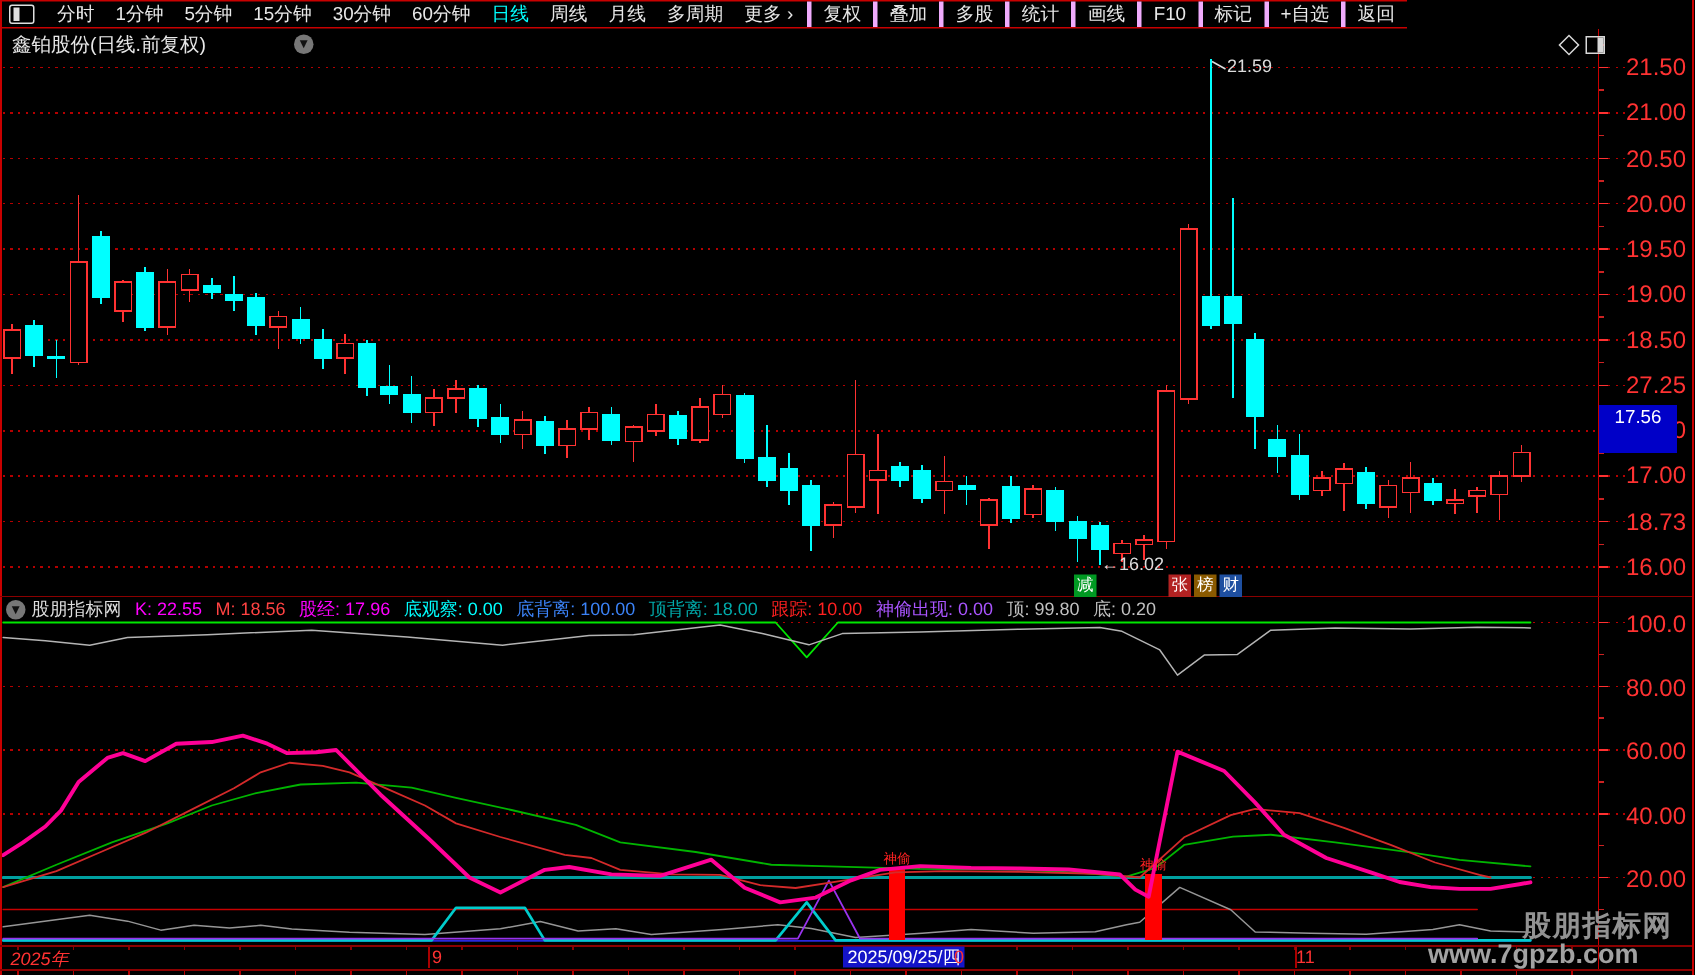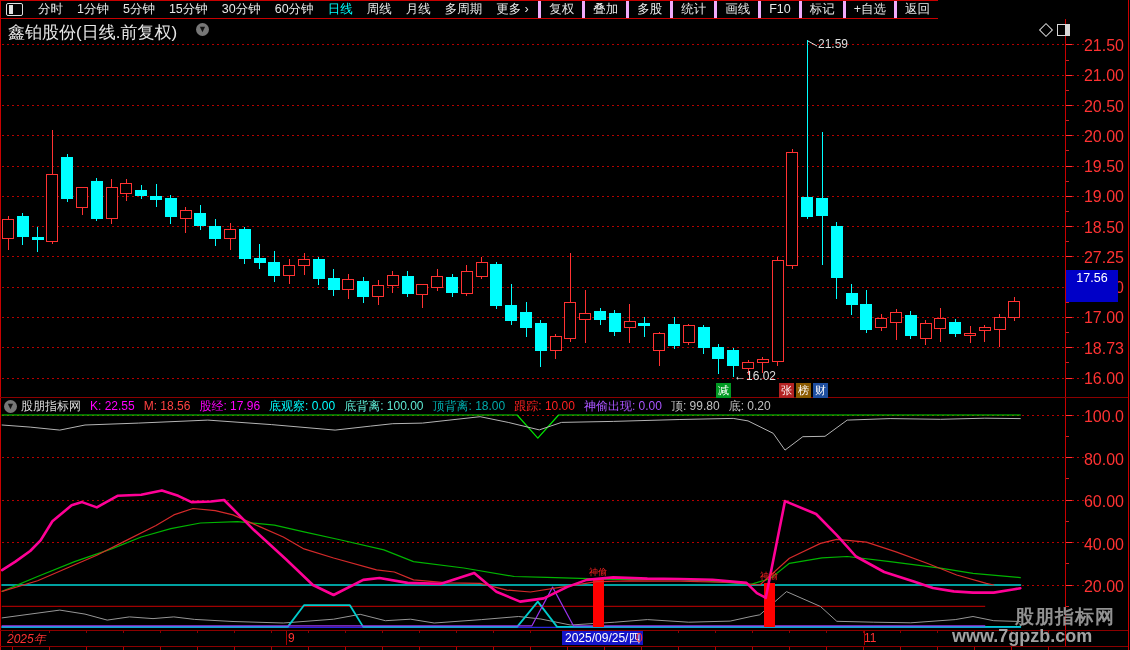--- a/index.html
+++ b/index.html
@@ -12,21 +12,21 @@
   #menu-left{display:flex;align-items:center;gap:0;padding-left:4px;}
   .layout-icon{width:15px;height:11px;border:1px solid #e0e0e0;border-radius:2px;margin:0 8px 0 2px;
                position:relative;display:inline-block;}
   .layout-icon::after{content:"";position:absolute;left:2px;top:1px;bottom:1px;width:4px;background:#e0e0e0;}
   .mitem{color:#e8e8e8;font-size:12.5px;line-height:17px;padding:0 7px;cursor:default;white-space:nowrap;}
   .mitem.active{color:#00ffff;}
   #menu-right{display:flex;align-items:stretch;height:100%;}
   .ritem{color:#e8e8e8;font-size:12.5px;line-height:17px;padding:0 8px;border-left:3px solid #f0abfc;
          display:flex;align-items:center;white-space:nowrap;}
   
-  #chart-title{position:absolute;left:8px;top:21px;color:#e8e8e8;font-size:17px;}
+  #chart-title{position:absolute;left:8px;top:21px;color:#e8e8e8;font-size:13px;}
   .drop-circle{position:absolute;width:13px;height:13px;border-radius:50%;background:#777;
                color:#111;font-size:9px;text-align:center;line-height:13px;}
   #title-drop{left:196px;top:23px;}
   #param-drop{left:4px;top:400px;}
   
   #svg{position:absolute;left:0;top:0;}
   
   .pricelabel{position:absolute;color:#ff3232;font-size:16px;width:54px;text-align:right;}
   #price-marker{position:absolute;left:1066px;top:270px;width:52px;height:32px;background:#0000c8;
                 color:#fff;font-size:12.5px;text-align:center;line-height:16px;}
@@ -394,21 +394,21 @@
     </div>
 
   <div id="param-drop" class="drop-circle">▼</div>
   <div id="param-row">
     <span class="pname">股朋指标网</span>
 
   <span style="color: rgb(255, 0, 255);">K: 22.55</span>
       <span style="color: rgb(255, 66, 66);">M: 18.56</span>
       <span style="color: rgb(255, 0, 255);">股经: 17.96</span>
       <span style="color: rgb(0, 255, 255);">底观察: 0.00</span>
-      <span style="color: #5eead4;">底背离: 100.00</span>
+      <span style="color: #3b82f6;">底背离: 100.00</span>
       <span style="color: rgb(0, 170, 170);">顶背离: 18.00</span>
       <span style="color: rgb(255, 32, 32);">跟踪: 10.00</span>
       <span style="color: rgb(170, 85, 255);">神偷出现: 0.00</span>
       <span style="color: rgb(192, 192, 192);">顶: 99.80</span>
       <span style="color: rgb(192, 192, 192);">底: 0.20</span>
     </div>
 
   <div id="sub-labels">
       <div class="pricelabel" style="left: 1070px; top: 408px;">100.0</div>
       <div class="pricelabel" style="left: 1070px; top: 450.5px;">80.00</div>

